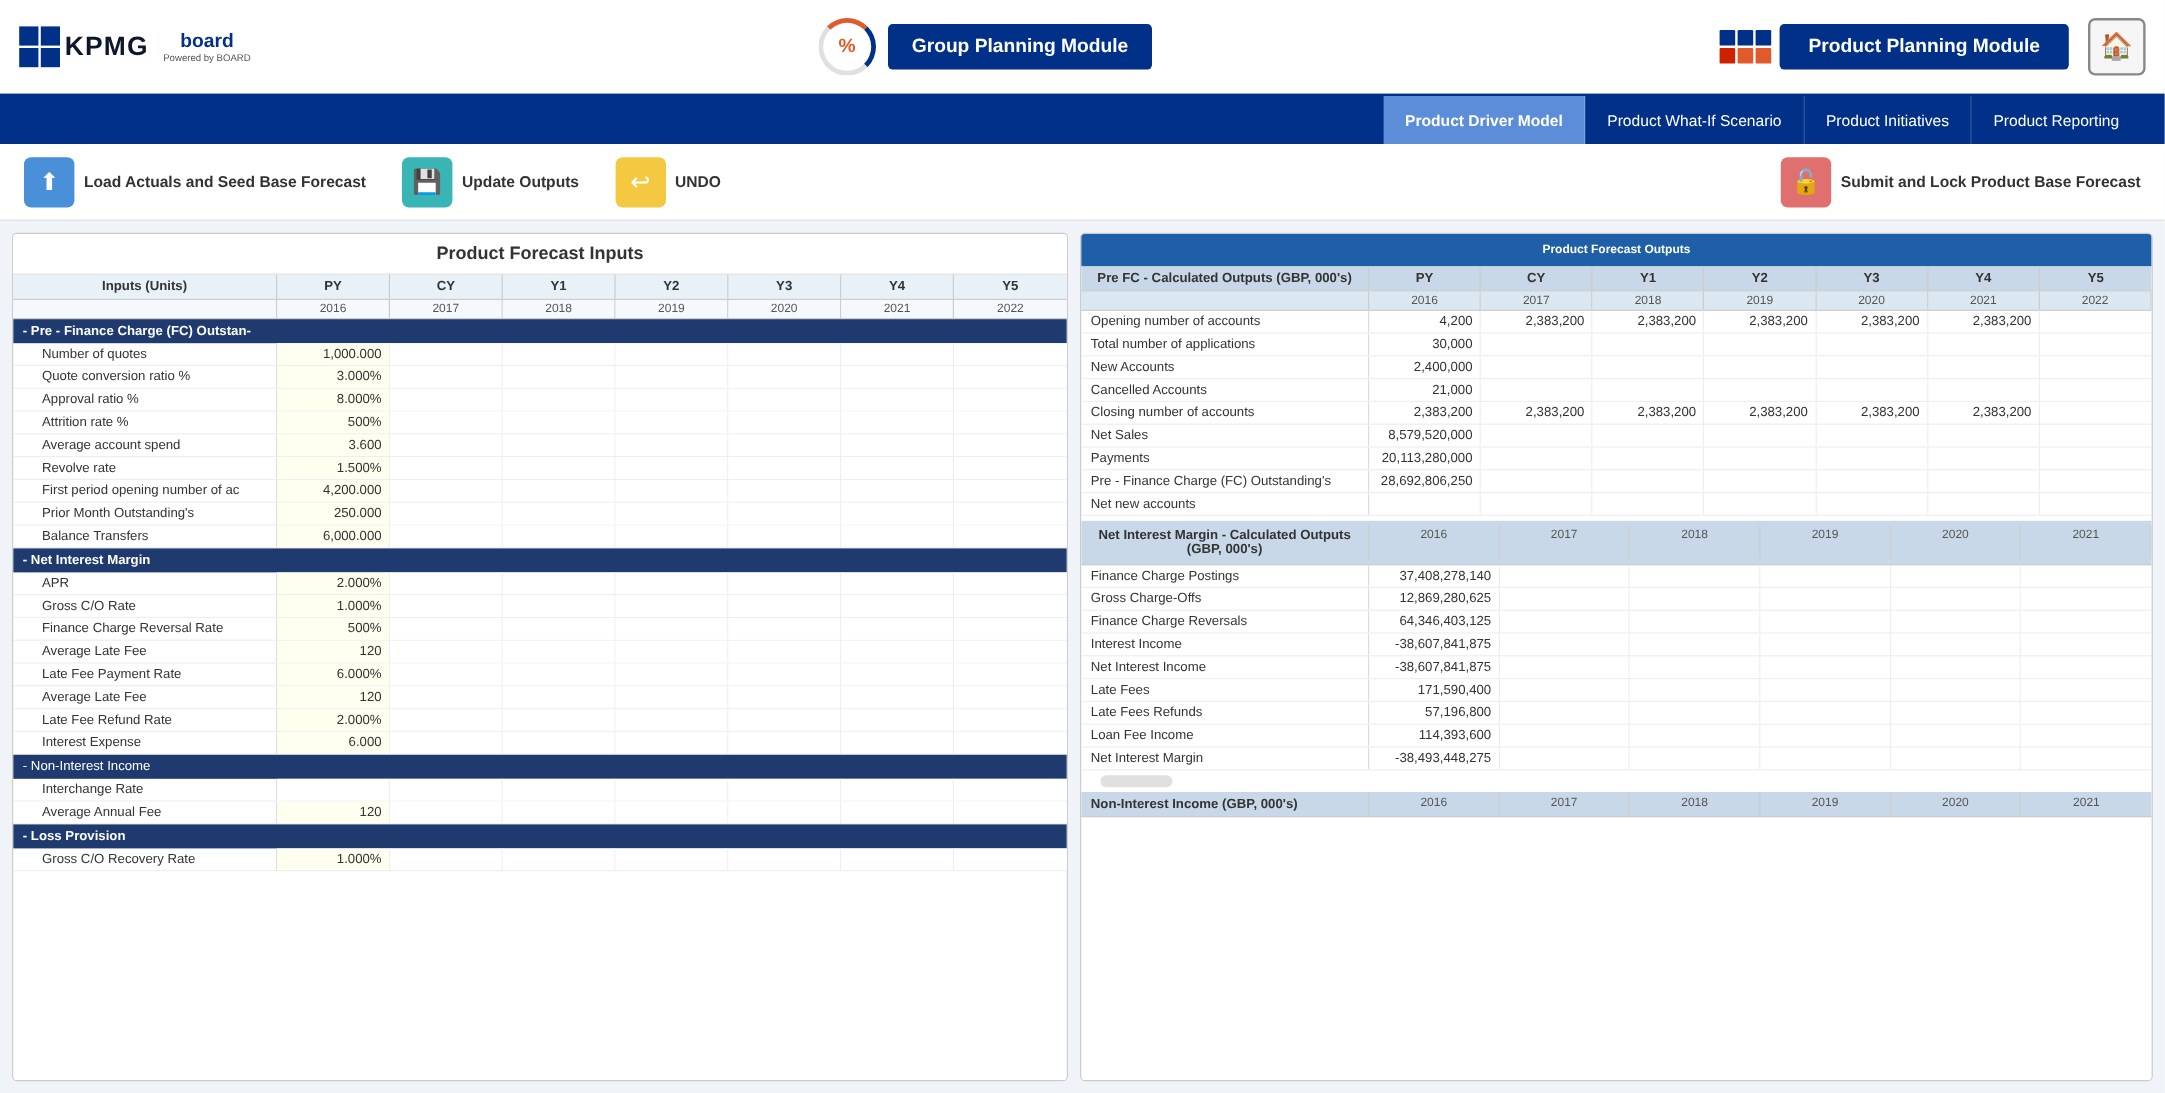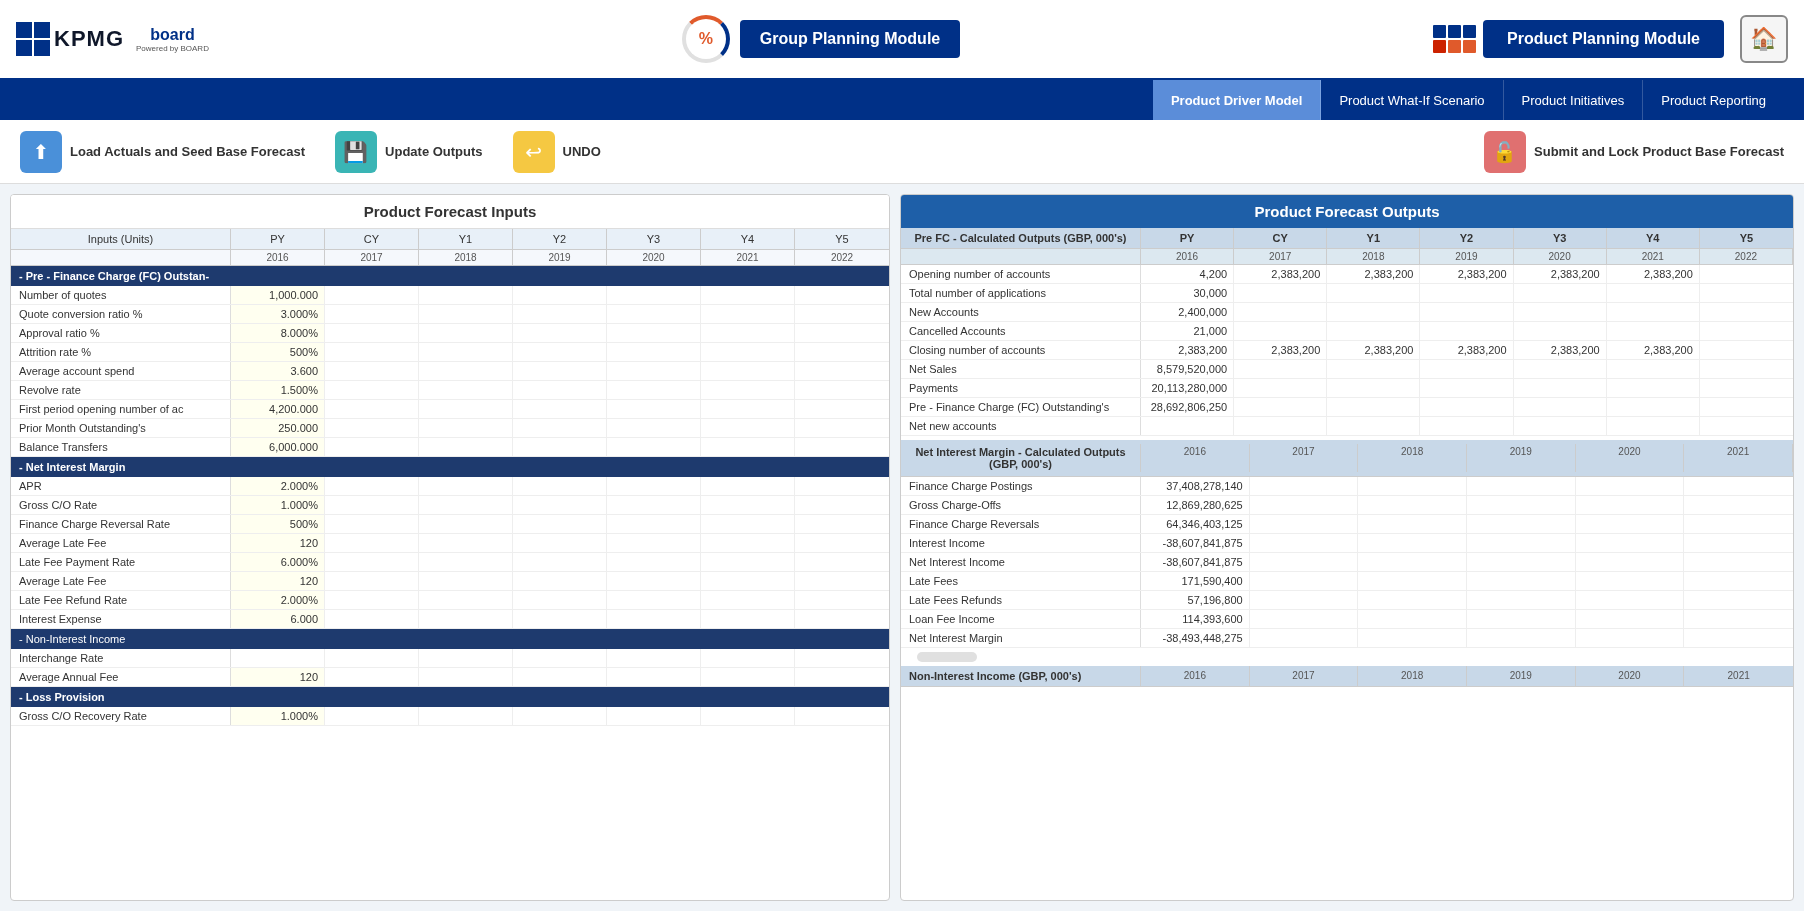--- a/index.html
+++ b/index.html
@@ -118,56 +118,57 @@
       border-bottom: 1px solid #ddd;
     }
     .inputs-header {
       display: grid;
       grid-template-columns: 220px repeat(7, 1fr);
       background: #e8f0f8;
       border-bottom: 1px solid #ccc;
     }
     .col-header {
       text-align: center; padding: 4px 2px; font-size: 11px;
-      font-weight: normal; border-right: 1px solid #ccc;
+      font-weight: bold; border-right: 1px solid #ccc;
       color: #333;
     }
     .col-header:last-child { border-right: none; }
     .col-subheader {
       text-align: center; padding: 2px; font-size: 10px;
       color: #555; border-right: 1px solid #ccc;
       background: #f5f8fc;
     }
     .col-subheader:last-child { border-right: none; }
     .data-row {
       display: grid;
       grid-template-columns: 220px repeat(7, 1fr);
       border-bottom: 1px solid #eee;
     }
     .row-label {
       padding: 3px 8px; font-size: 11px; color: #333;
       border-right: 1px solid #ddd;
+      margin-left: 16px;
     }
     .row-value {
       text-align: right; padding: 3px 6px; font-size: 11px;
       color: #333; border-right: 1px solid #eee;
       background: #fffff0;
     }
     .row-value:last-child { border-right: none; }
     .row-value.empty { background: #fff; }
 
     
     #right-panel {
       flex: 1; margin-left: 10px;
       background: #fff; border: 1px solid #ccc;
       border-radius: 4px; overflow: hidden;
     }
     .outputs-title {
       background: #1e5fa8; color: #fff;
-      text-align: center; font-size: 15px; font-weight: bold;
+      text-align: center; font-size: 10px; font-weight: bold;
       padding: 8px;
     }
     .outputs-header {
       display: grid;
       grid-template-columns: 240px repeat(7, 1fr);
       background: #c8d8e8;
       border-bottom: 1px solid #ccc;
     }
     .out-col-header {
       text-align: center; padding: 4px 2px; font-size: 11px;

